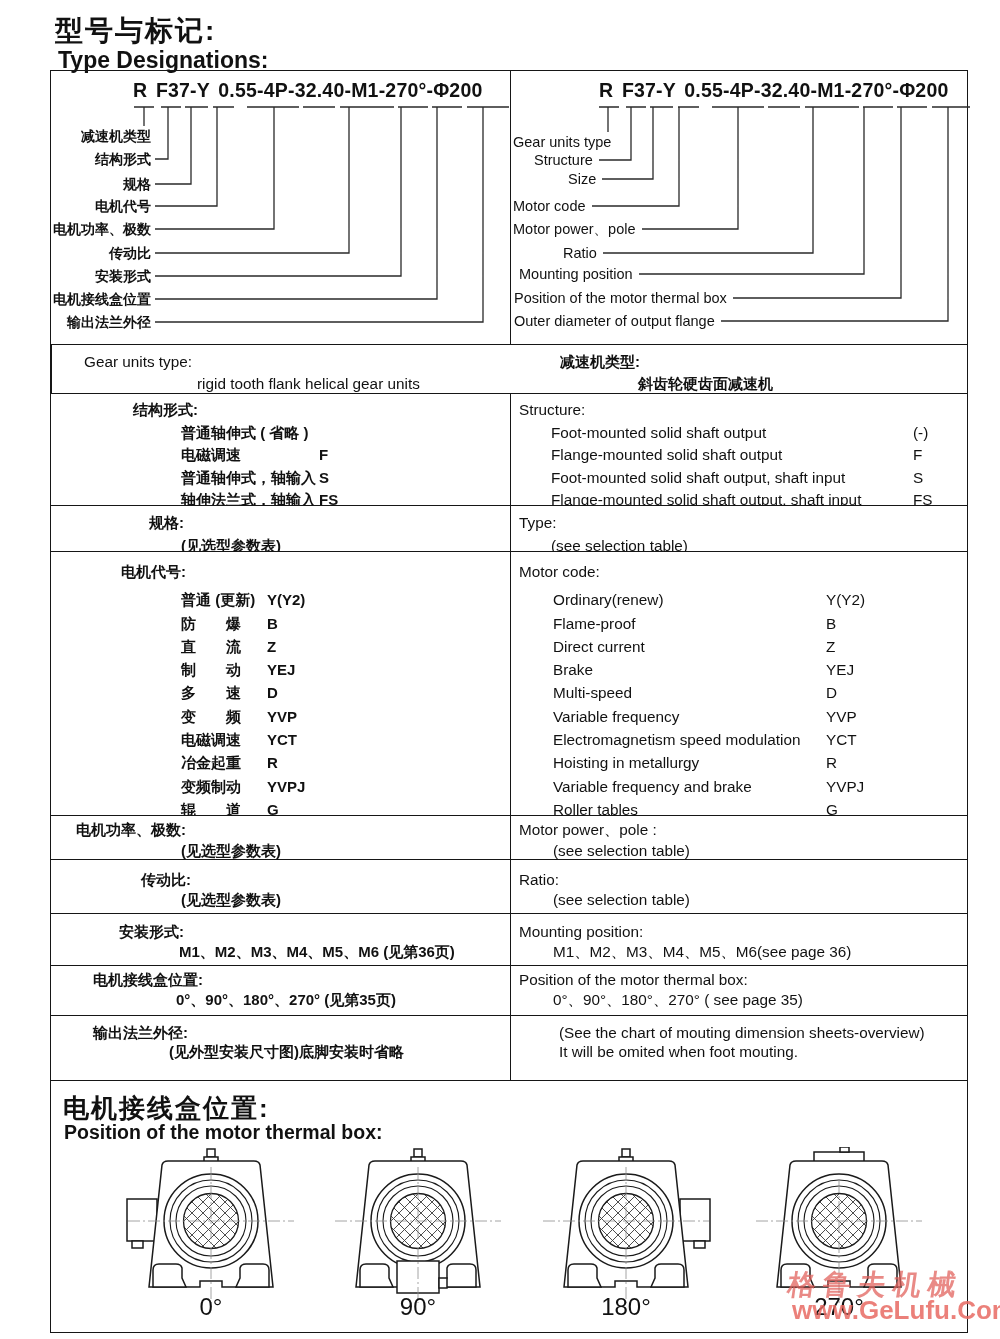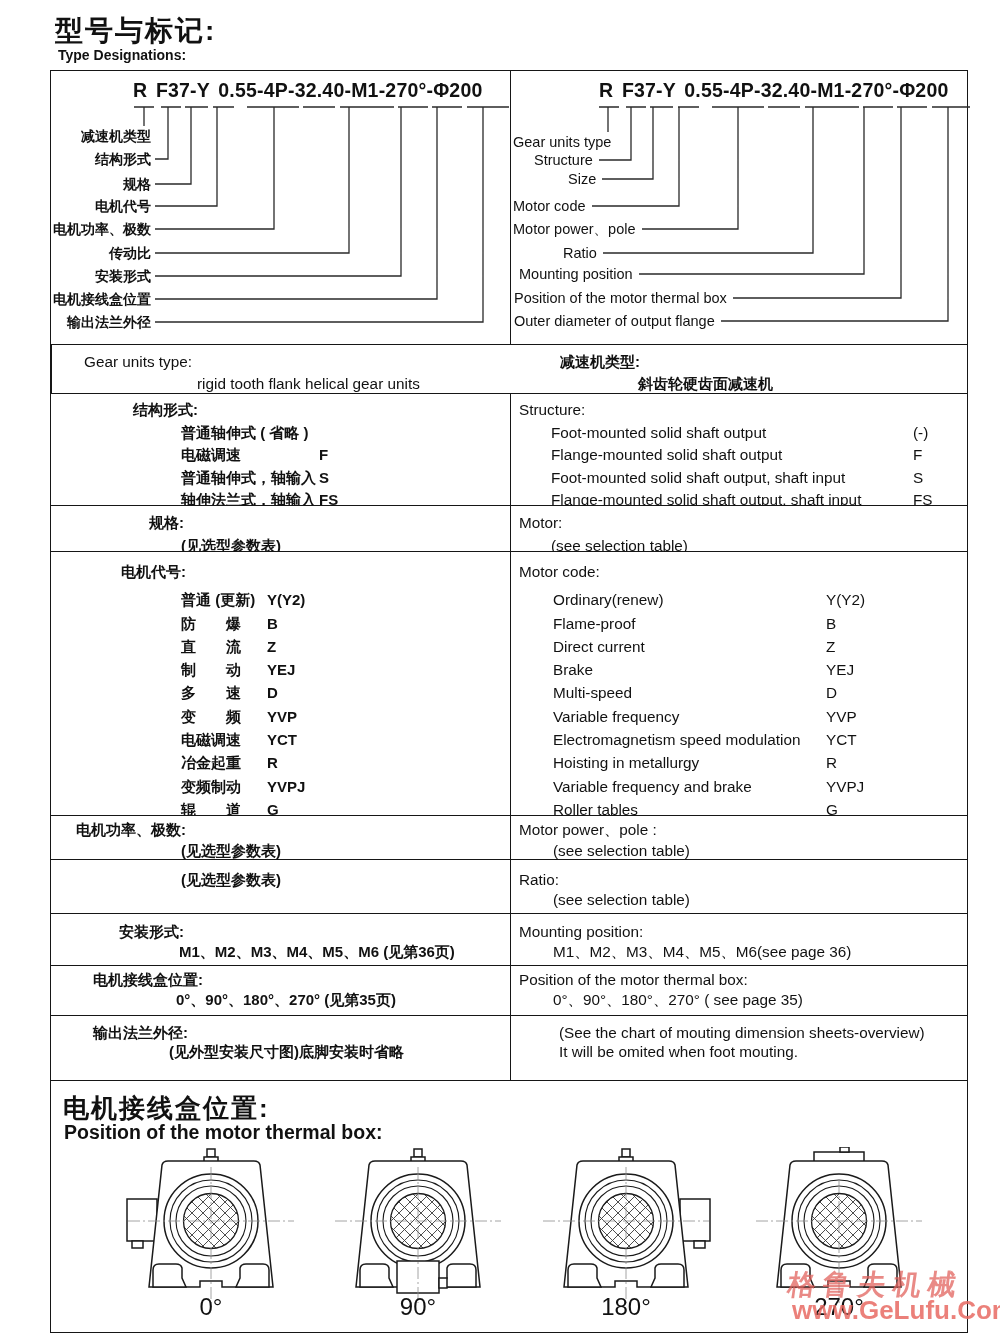--- a/index.html
+++ b/index.html
@@ -2,21 +2,21 @@
 <html><head>
 <meta charset="utf-8">
 <style>
   * { margin:0; padding:0; box-sizing:border-box; }
   html,body { background:#ffffff; }
   .page {
     position:relative; width:1000px; height:1339px; background:#fff;
     font-family:"Liberation Sans","DejaVu Sans",sans-serif; color:#111; overflow:hidden;
   }
   .page-title-zh { position:absolute; left:55px; top:12px; font-size:28px; font-weight:700; letter-spacing:2px; }
-  .page-title-en { position:absolute; left:58px; top:47px; font-size:14px; font-weight:700; }
+  .page-title-en { position:absolute; left:58px; top:47px; font-size:23px; font-weight:700; }
 
   .outer-box { position:absolute; left:50px; top:70px; width:918px; height:1263px; border:1.6px solid #161616; }
 
   
   .diagram-row { position:relative; width:100%; height:273px; display:flex; }
   .diag-half { position:relative; width:459px; height:100%; }
   .diag-half.en { border-left:1.5px solid #161616; flex:1; }
   .model-code { position:absolute; top:8px; font-size:19.5px; font-weight:700; letter-spacing:0.2px; word-spacing:3px; white-space:nowrap; }
   .diag-half.zh .model-code { left:82px; }
   .diag-half.en .model-code { left:88px; }
@@ -115,21 +115,21 @@
             <div class="line" style="padding-left: 40px; height: 22.6px; line-height: 22.6px;"><span>Foot-mounted solid shaft output, shaft input</span><span class="codecol" style="left: 402px;">S</span></div>
             <div class="line" style="padding-left: 40px; height: 22.6px; line-height: 22.6px;"><span>Flange-mounted solid shaft output, shaft input</span><span class="codecol" style="left: 402px;">FS</span></div>
           </div>
         </div>
         <div class="t-row" style="height: 46px;">
           <div class="cell zh" style="padding-top: 6px;">
             <div class="head" style="padding-left: 98px; height: 22.5px; line-height: 22.5px;">规格:</div>
             <div class="line" style="padding-left: 130px; height: 22.5px; line-height: 22.5px;"><span>(见选型参数表)</span></div>
           </div>
           <div class="cell en" style="padding-top: 6px;">
-            <div class="head" style="padding-left: 8px; height: 22.5px; line-height: 22.5px;">Motor:</div>
+            <div class="head" style="padding-left: 8px; height: 22.5px; line-height: 22.5px;">Type:</div>
             <div class="line" style="padding-left: 40px; height: 22.5px; line-height: 22.5px;"><span>(see selection table)</span></div>
           </div>
         </div>
         <div class="t-row" style="height: 264px;">
           <div class="cell zh" style="padding-top: 8px;">
             <div class="head" style="padding-left: 70px; height: 23.3px; line-height: 23.3px;">电机代号:</div>
             <div class="line" style="padding-left: 130px; height: 23.3px; line-height: 23.3px; margin-top: 5px;"><span>普通 (更新)</span><span class="codecol" style="left: 216px;">Y(Y2)</span></div>
             <div class="line" style="padding-left: 130px; height: 23.3px; line-height: 23.3px;"><span>防　　爆</span><span class="codecol" style="left: 216px;">B</span></div>
             <div class="line" style="padding-left: 130px; height: 23.3px; line-height: 23.3px;"><span>直　　流</span><span class="codecol" style="left: 216px;">Z</span></div>
             <div class="line" style="padding-left: 130px; height: 23.3px; line-height: 23.3px;"><span>制　　动</span><span class="codecol" style="left: 216px;">YEJ</span></div>
@@ -159,20 +159,21 @@
             <div class="head" style="padding-left: 25px; height: 21px; line-height: 21px;">电机功率、极数:</div>
             <div class="line" style="padding-left: 130px; height: 21px; line-height: 21px;"><span>(见选型参数表)</span></div>
           </div>
           <div class="cell en" style="padding-top: 3px;">
             <div class="head" style="padding-left: 8px; height: 21px; line-height: 21px;">Motor power、pole :</div>
             <div class="line" style="padding-left: 42px; height: 21px; line-height: 21px;"><span>(see selection table)</span></div>
           </div>
         </div>
         <div class="t-row" style="height: 54px;">
           <div class="cell zh" style="padding-top: 10px;">
+            <div class="head" style="padding-left: 90px; height: 20px; line-height: 20px;">传动比:</div>
             <div class="line" style="padding-left: 130px; height: 20px; line-height: 20px;"><span>(见选型参数表)</span></div>
           </div>
           <div class="cell en" style="padding-top: 10px;">
             <div class="head" style="padding-left: 8px; height: 20px; line-height: 20px;">Ratio:</div>
             <div class="line" style="padding-left: 42px; height: 20px; line-height: 20px;"><span>(see selection table)</span></div>
           </div>
         </div>
         <div class="t-row" style="height: 52px;">
           <div class="cell zh" style="padding-top: 8px;">
             <div class="head" style="padding-left: 68px; height: 20px; line-height: 20px;">安装形式:</div>

